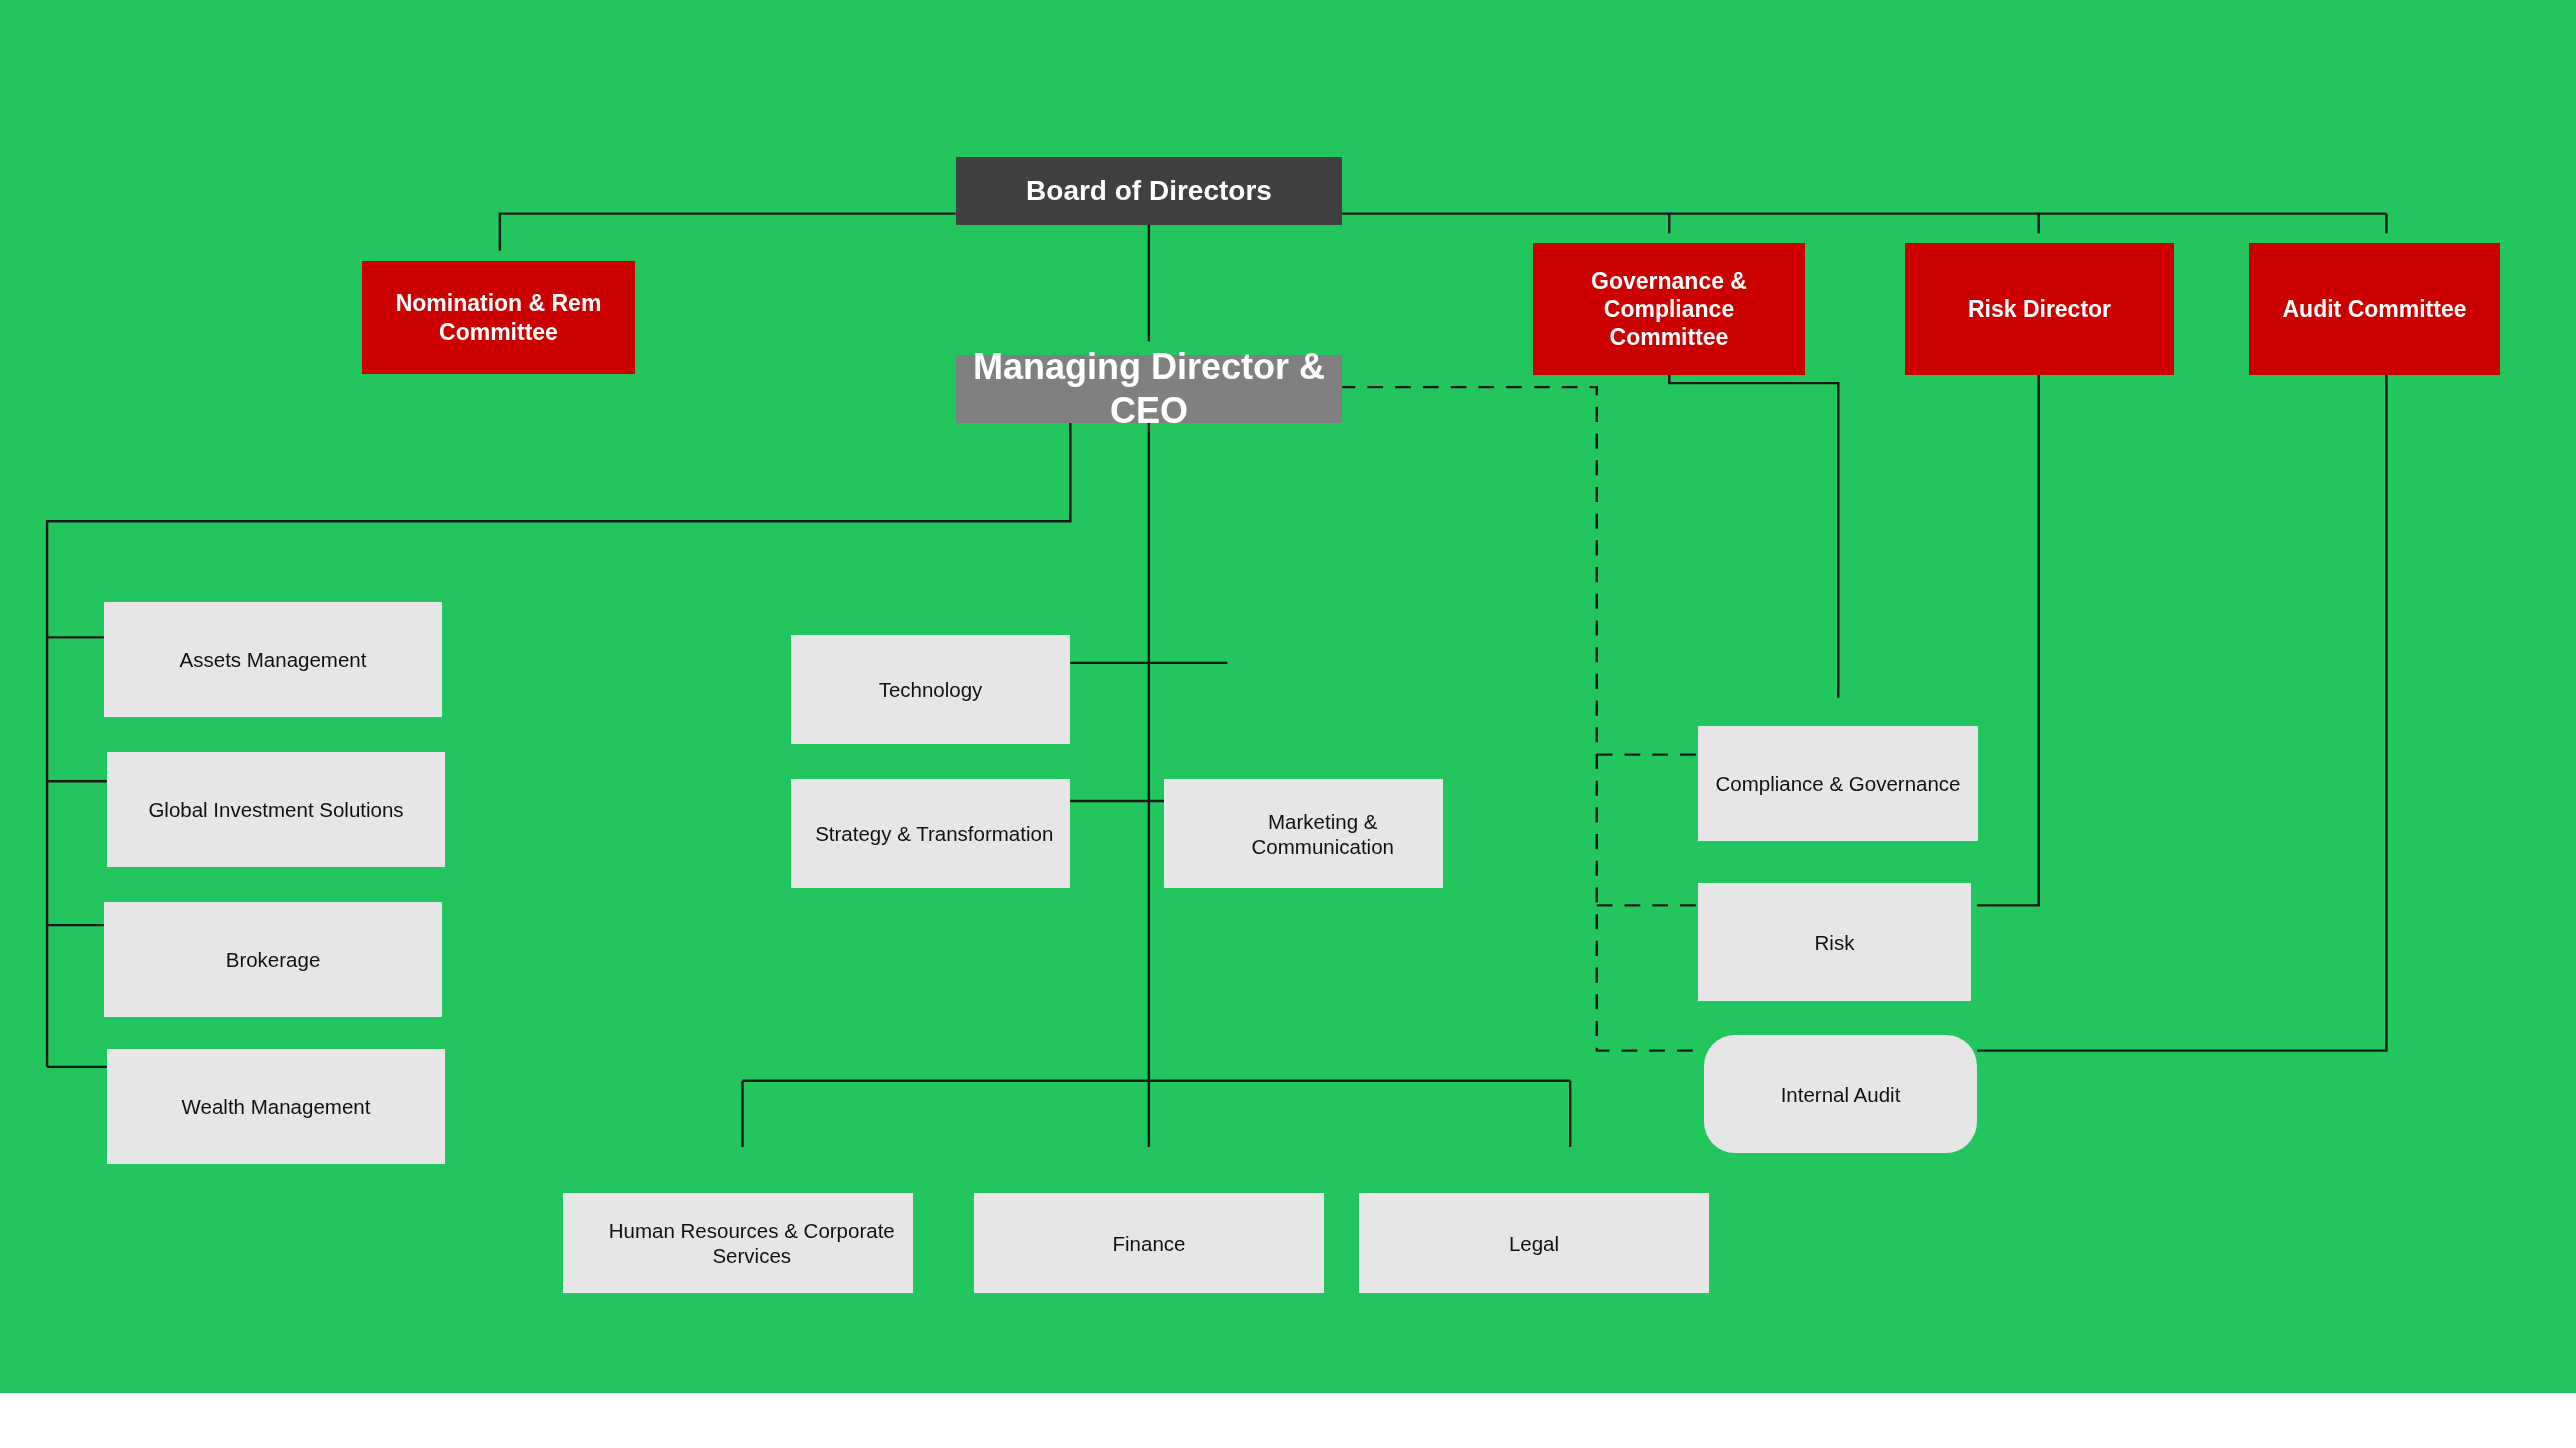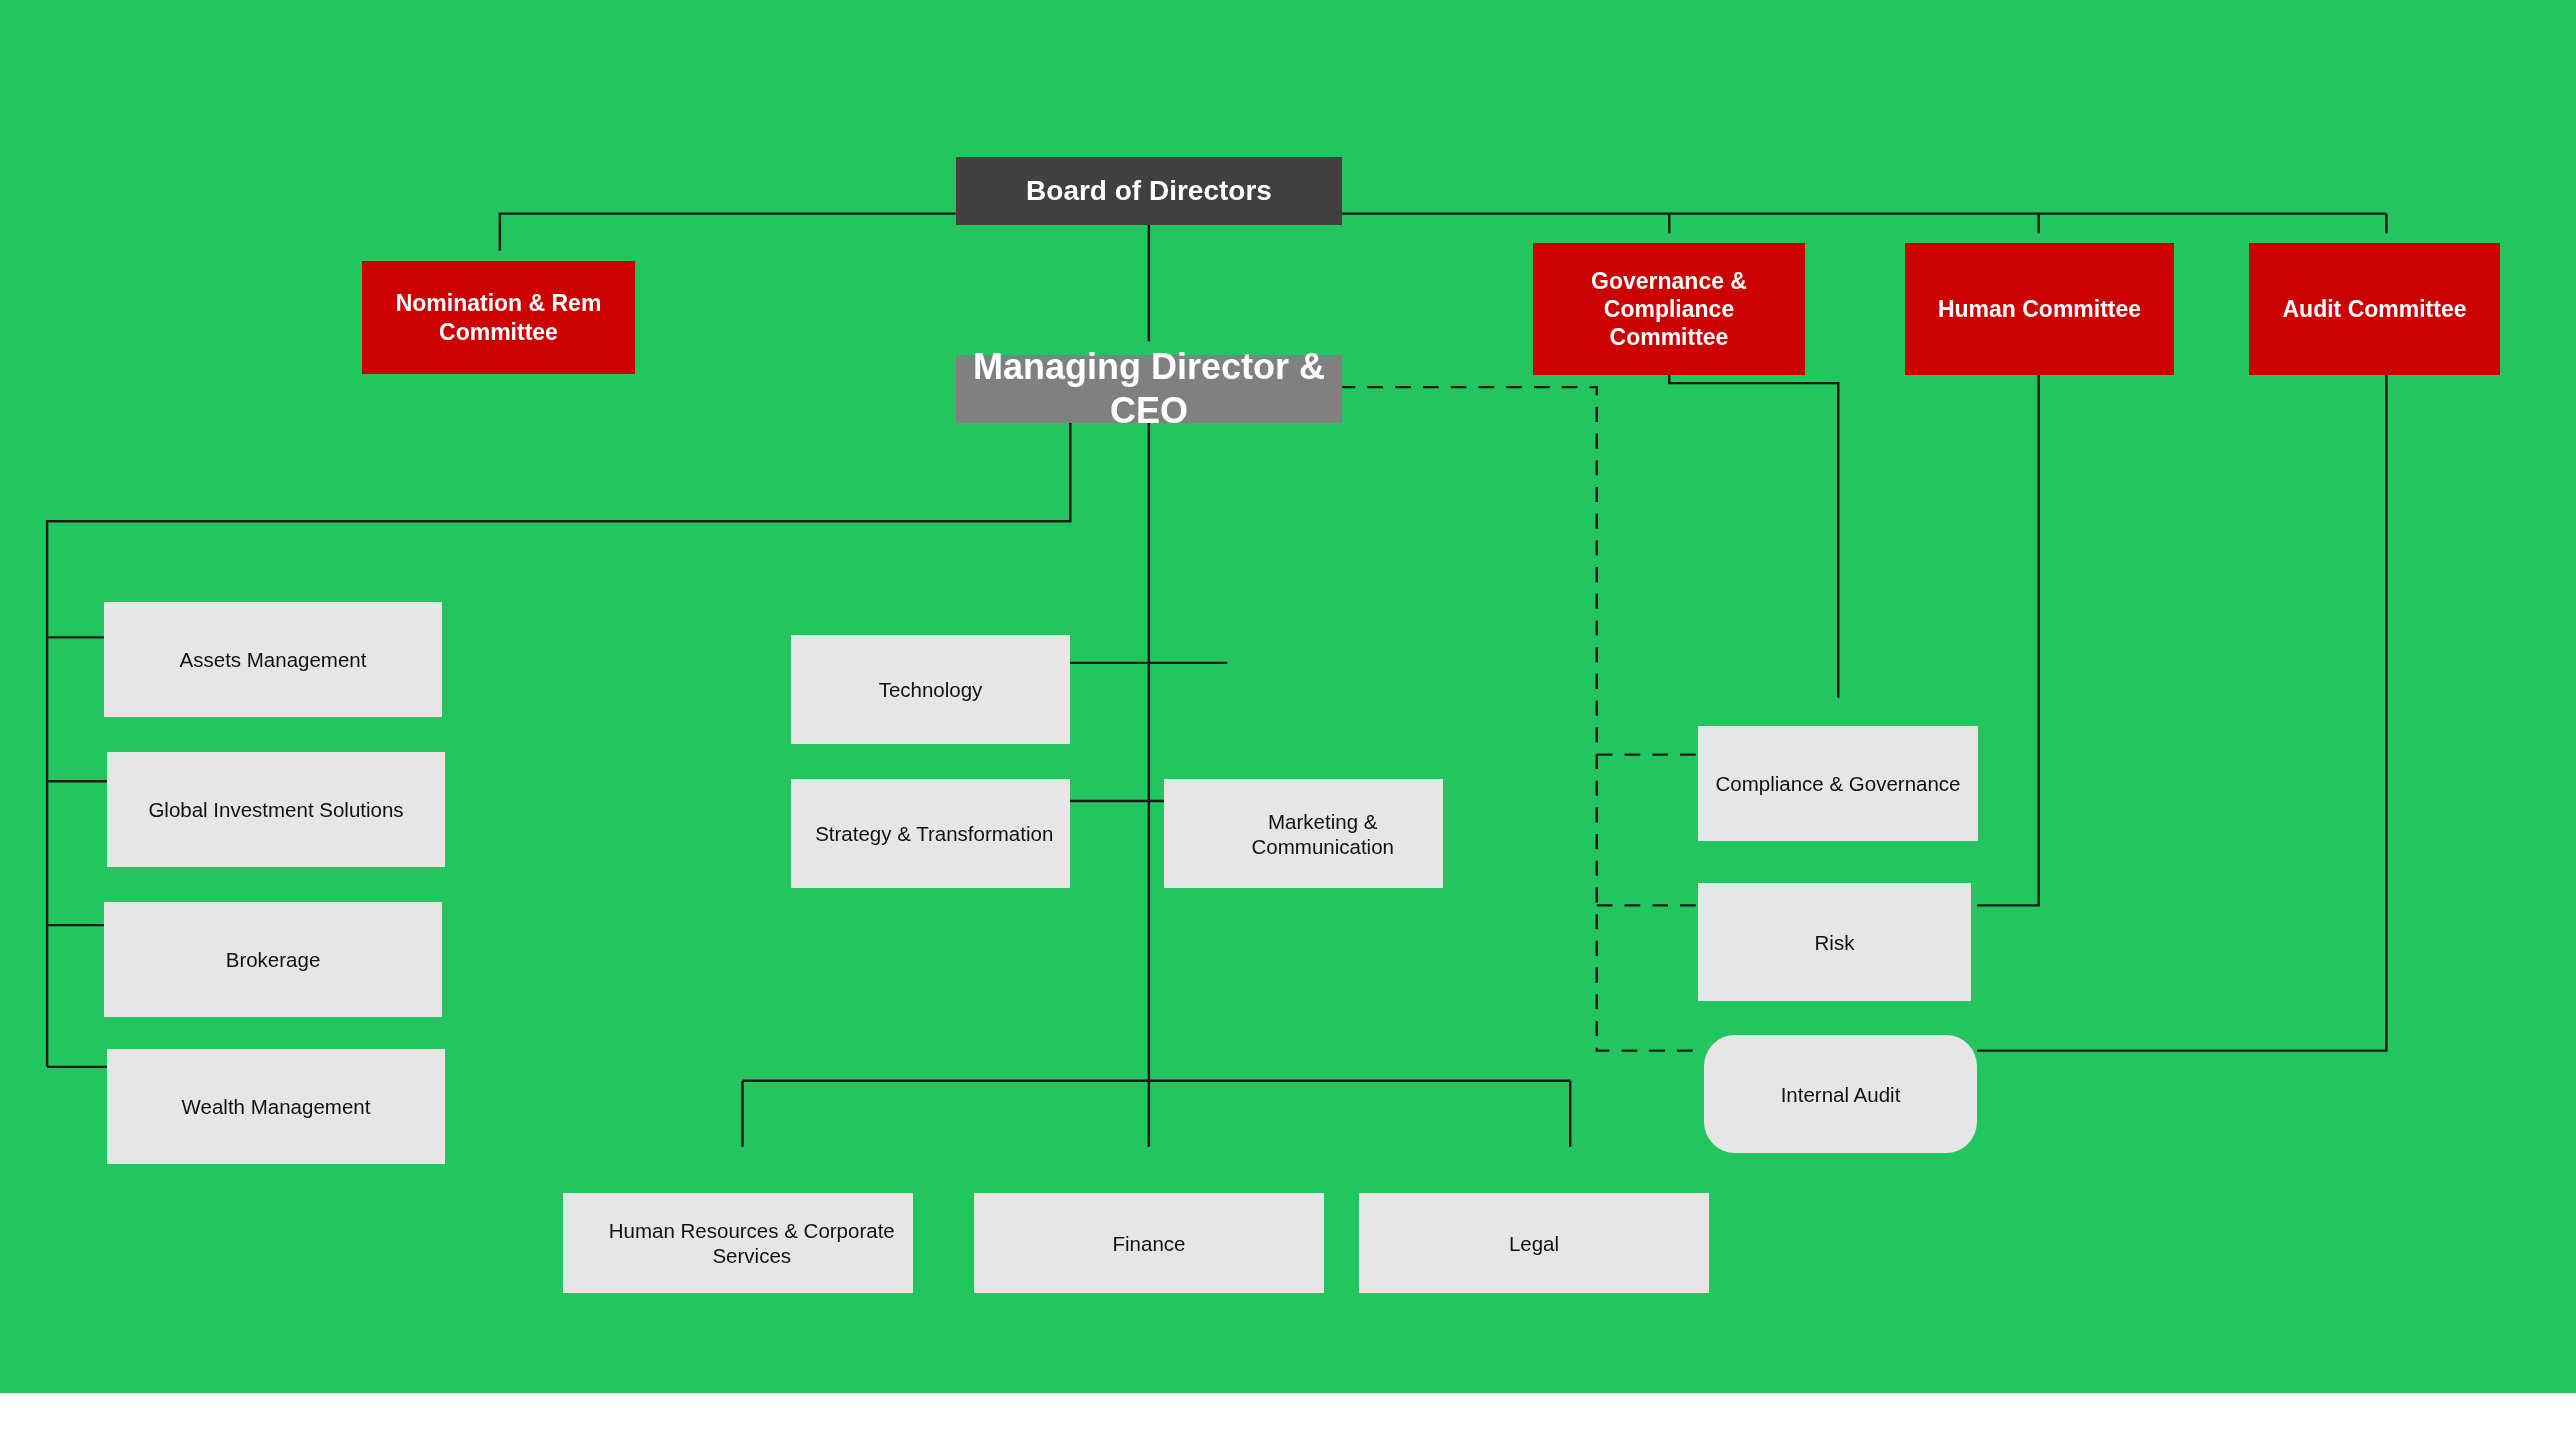--- a/index.html
+++ b/index.html
@@ -155,21 +155,21 @@
 
   <div class="node committee" style="left:362px; top:261px; width:273px; height:113px;">
     <span>Nomination &amp; Rem Committee</span>
   </div>
 
   <div class="node committee" style="left:1533px; top:243px; width:272px; height:132px;">
     <span>Governance &amp; Compliance Committee</span>
   </div>
 
   <div class="node committee" style="left:1905px; top:243px; width:269px; height:132px;">
-    <span>Human Committee</span>
+    <span>Risk Director</span>
   </div>
 
   <div class="node committee" style="left:2249px; top:243px; width:251px; height:132px;">
     <span>Audit Committee</span>
   </div>
 
   <div class="node unit" style="left:104px; top:602px; width:338px; height:115px;">
     <span>Assets Management</span>
   </div>
 

